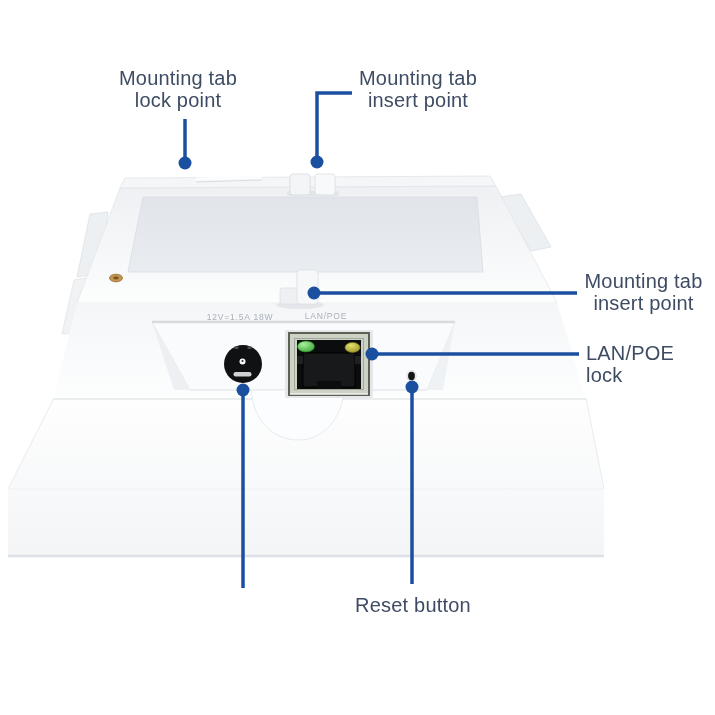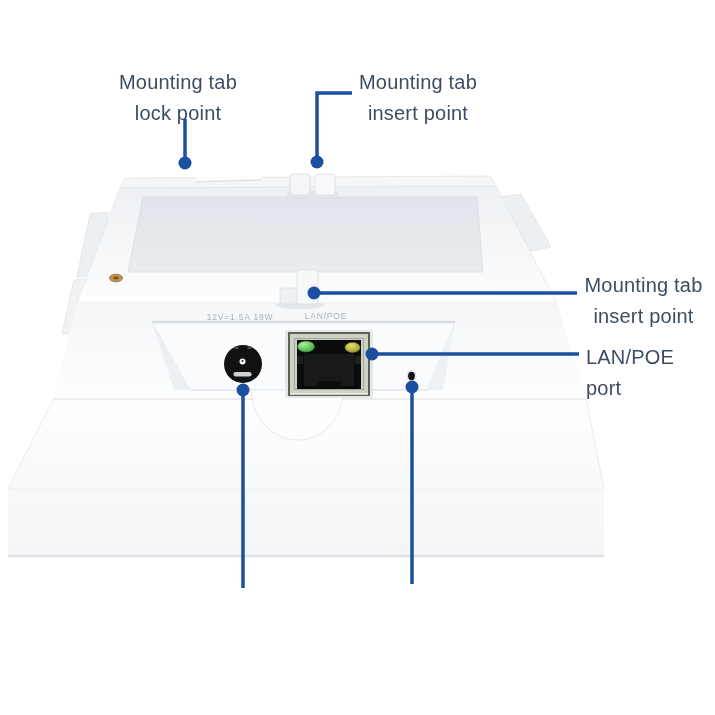--- a/index.html
+++ b/index.html
@@ -2,21 +2,21 @@
 <html><head>
 <meta charset="utf-8">
 <style>
   html,body{margin:0;padding:0;background:#ffffff;}
   #stage{
     position:relative;width:715px;height:715px;background:#ffffff;overflow:hidden;
     font-family:"Liberation Sans",sans-serif;
   }
   #device-svg{position:absolute;left:0;top:0;}
   .callout{
-    position:absolute;color:#3e4c63;font-size:20px;line-height:31px;
+    position:absolute;color:#3e4c63;font-size:20px;line-height:22px;
     white-space:pre-line;text-align:center;letter-spacing:.2px;
   }
   .callout.left-align{text-align:left;}
   .c-lock{left:95px;top:67px;width:166px;}
   .c-insert-top{left:335px;top:67px;width:166px;}
   .c-insert-right{left:572px;top:270px;width:143px;}
   .c-lanpoe{left:586px;top:342px;width:129px;}
   .c-adaptor{left:162px;top:597px;width:156px;}
   .c-reset{left:348px;top:594px;width:130px;}
   .panel-text{letter-spacing:.8px;}
@@ -148,14 +148,15 @@
         <circle cx="412" cy="387" r="6.5" fill="#1b4fa0"></circle>
       </g>
   </svg>
 
   <div class="callout c-lock" style="color: rgb(62, 76, 99);">Mounting tab
 lock point</div>
   <div class="callout c-insert-top" style="color: rgb(62, 76, 99);">Mounting tab
 insert point</div>
   <div class="callout c-insert-right" style="color: rgb(62, 76, 99);">Mounting tab
 insert point</div>
-  <div class="callout c-lanpoe left-align" style="color: rgb(62, 76, 99);">LAN/POE port</div>
+  <div class="callout c-lanpoe left-align" style="color: rgb(62, 76, 99);">LAN/POE lock</div>
+  <div class="callout c-reset" style="color: rgb(62, 76, 99);">Reset button</div>
 </div>
 
 </body></html>

